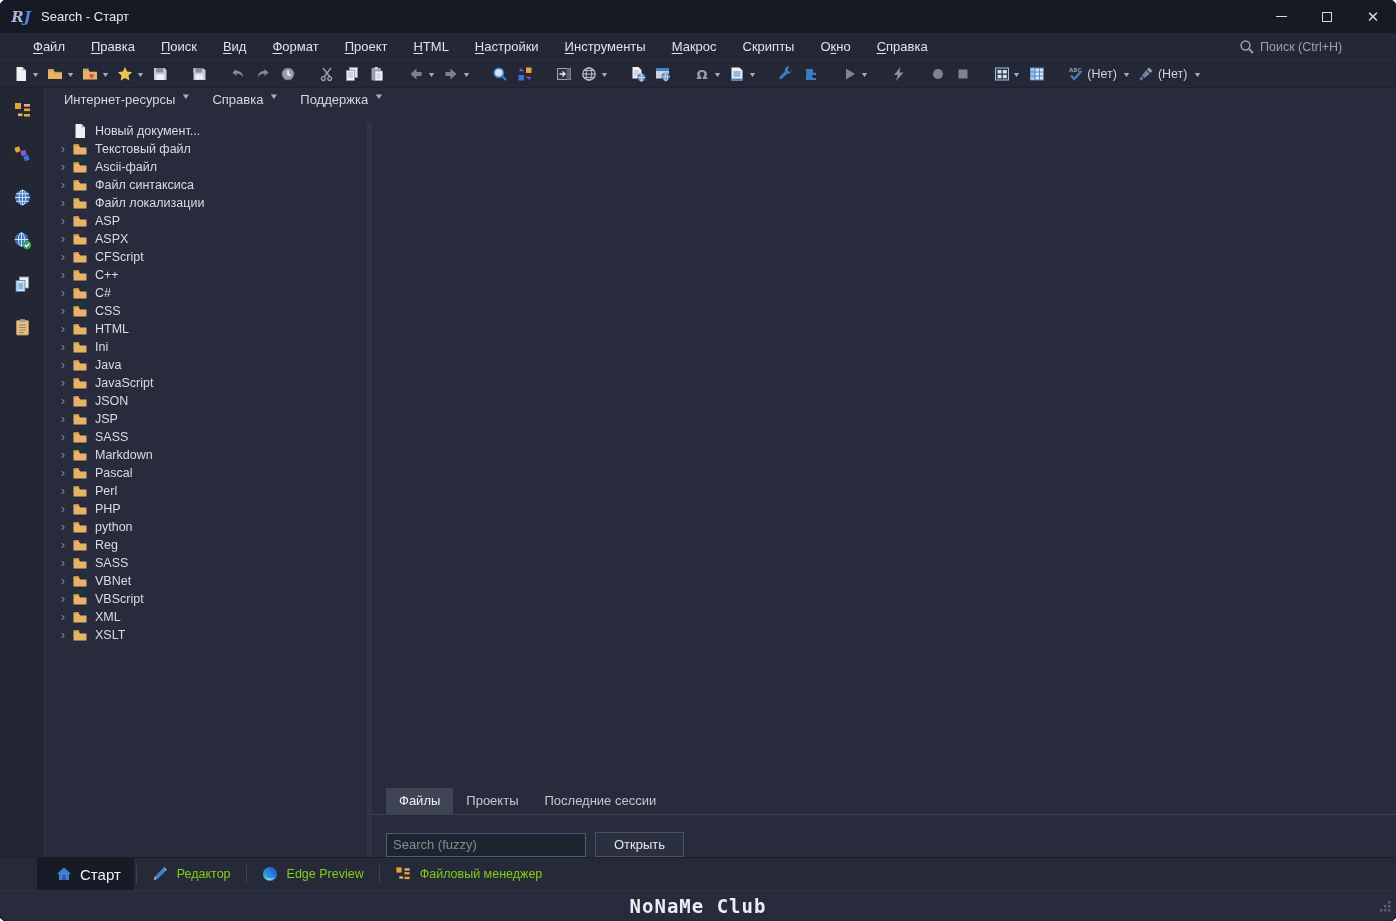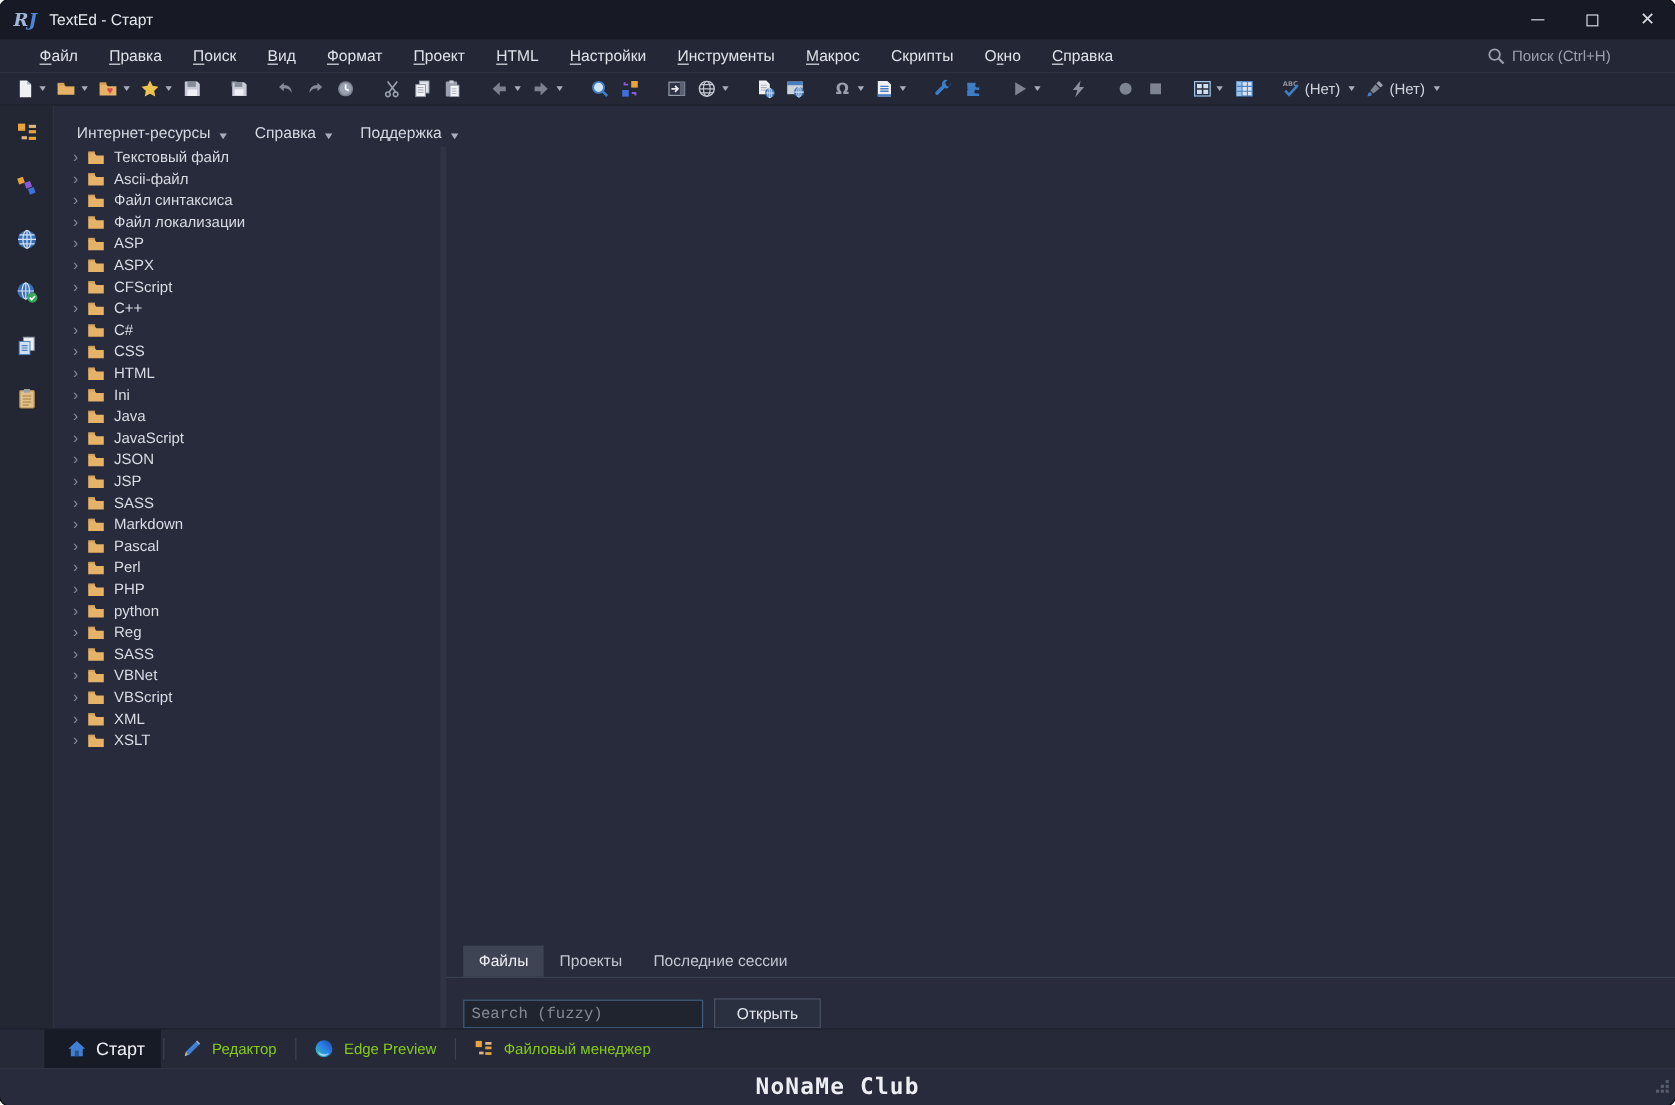--- a/index.html
+++ b/index.html
@@ -36,60 +36,60 @@
   .caret{font-size:7px;color:#a8adb9;margin-left:3px;transform:scaleX(1.3);}
   .ic{width:17px;height:17px;display:inline-flex;align-items:center;justify-content:center;}
   .ic svg{width:16px;height:16px;}
   
   .content{flex:1;display:flex;min-height:0;}
   .activitybar{width:45px;background:#232633;border-right:1px solid #2e3343;display:flex;flex-direction:column;align-items:center;padding-top:12px;gap:20px;flex:0 0 auto;}
   .activitybar .ic{width:20px;height:20px;}
   .activitybar .ic svg{width:19px;height:19px;}
   .content-main{flex:1;display:flex;flex-direction:column;min-width:0;}
   .resourcebar{height:34px;display:flex;align-items:center;padding-left:8px;flex:0 0 auto;}
-  .res-item{display:flex;align-items:flex-end;color:#d4d8e0;font-size:13px;padding:0 11px;height:26px;}
+  .res-item{display:flex;align-items:flex-start;color:#d4d8e0;font-size:13px;padding:0 11px;height:26px;}
   .res-item .caret{margin-left:7px;font-size:8px;}
   .workrow{flex:1;display:flex;min-height:0;}
   
   .filepanel{width:322px;flex:0 0 auto;overflow:hidden;display:flex;flex-direction:column;}
   .panel-title{color:#dde0e7;font-size:13px;padding:6px 0 8px 18px;}
   .tree{flex:1;overflow:hidden;}
   .tree-row{display:flex;align-items:center;height:18px;padding-left:10px;}
   .chev{width:16px;text-align:center;color:#858b98;font-size:13px;line-height:16px;flex:0 0 auto;}
   .tree-row .ic{margin-right:7px;flex:0 0 auto;}
   .tree-label{color:#d9dce3;font-size:12.5px;white-space:nowrap;}
   .splitter{width:5px;background:#2e3443;flex:0 0 auto;}
   
   .startpage{flex:1;display:flex;flex-direction:column;min-width:0;justify-content:flex-end;}
   .tabsbar{height:26px;display:flex;align-items:flex-end;padding-left:14px;border-bottom:1px solid #3b4150;flex:0 0 auto;}
   .tab{height:26px;line-height:26px;padding:0 13px;font-size:13px;color:#c3c8d2;}
   .tab.active{background:#3e4454;color:#eef0f4;}
   .tabcontent{padding:17px 0 0 14px;display:flex;align-items:center;}
-  .fuzzy{width:200px;height:24px;background:#20242f;border:1px solid #41607f;color:#d0d4dc;font-size:13px;padding:0 6px;outline:none;font-family:Liberation Mono, monospace;}
+  .fuzzy{width:200px;height:24px;background:#20242f;border:1px solid #41607f;color:#d0d4dc;font-size:13px;padding:0 6px;outline:none;font-family:Liberation Sans, sans-serif;}
   .fuzzy::placeholder{color:#848a97;}
   .open-btn{margin-left:9px;height:25px;padding:0 18px;background:#2b3040;border:1px solid #4a5164;color:#e4e7ec;font-size:13px;font-family:inherit;}
   
   .statusbar{height:33px;background:#262a38;border-top:1px solid #1c1f2a;display:flex;align-items:stretch;padding-left:37px;flex:0 0 auto;}
   .stab{display:flex;align-items:center;gap:8px;padding:0 13px;color:#84cc16;font-size:12.5px;}
   .stab.active{background:#171b26;color:#f0f2f6;font-size:15px;padding-left:18px;}
   .stab .ic{width:17px;height:17px;}
   .ssep{width:1px;background:#3c4251;margin:7px 2px;}
   
   .bottomstrip{height:31px;background:var(--bg-main);border-top:1px solid #2e3342;position:relative;flex:0 0 auto;}
   .watermark{position:absolute;left:50%;top:50%;transform:translate(-50%,-50%);color:#eceef3;font-family:"DejaVu Sans Mono",monospace;font-size:19px;font-weight:bold;letter-spacing:1px;}
   .grip{position:absolute;right:4px;bottom:4px;}
 </style>
 </head>
 <body>
 
 <div class="window">
 
   <div class="titlebar">
     <span class="logo"><b>R</b>J</span>
-    <span class="wtitle">TextEd - Старт</span>
+    <span class="wtitle">Search - Старт</span>
     <span class="wspacer"></span>
     <span class="wbtn">
         <span class="glyph-min"></span>
       </span>
     <span class="wbtn">
         <span class="glyph-max"></span>
       </span>
     <span class="wbtn">
         <span class="glyph-close">✕</span>
       </span>
@@ -484,20 +484,30 @@
           </span>
           <span class="res-item">
             <span>Поддержка</span>
             <span class="caret">▼</span>
           </span>
         </div>
       <div class="workrow">
         <div class="filepanel">
           <div class="tree" id="filetree">
               <div class="tree-row">
+                <span class="chev"></span>
+                <span class="ic">
+                  <svg viewBox="0 0 16 16">
+                    <path d="M3.5 1h6l3.5 3.5V15h-9.5z" fill="#eef0f4"></path>
+                    <path d="M9.5 1v3.5H13z" fill="#aeb4c0"></path>
+                  </svg>
+                </span>
+                <span class="tree-label">Новый документ...</span>
+              </div>
+              <div class="tree-row">
                 <span class="chev">›</span>
                 <span class="ic">
                   <svg viewBox="0 0 16 16">
                     <rect x="1.5" y="3.2" width="5.6" height="2.4" fill="#d7a257"></rect>
                     <path d="M1.5 5h5.5l1.3 1.6H14.5v7H1.5z" fill="#e5b267"></path>
                   </svg>
                 </span>
                 <span class="tree-label">Текстовый файл</span>
               </div>
               <div class="tree-row">

